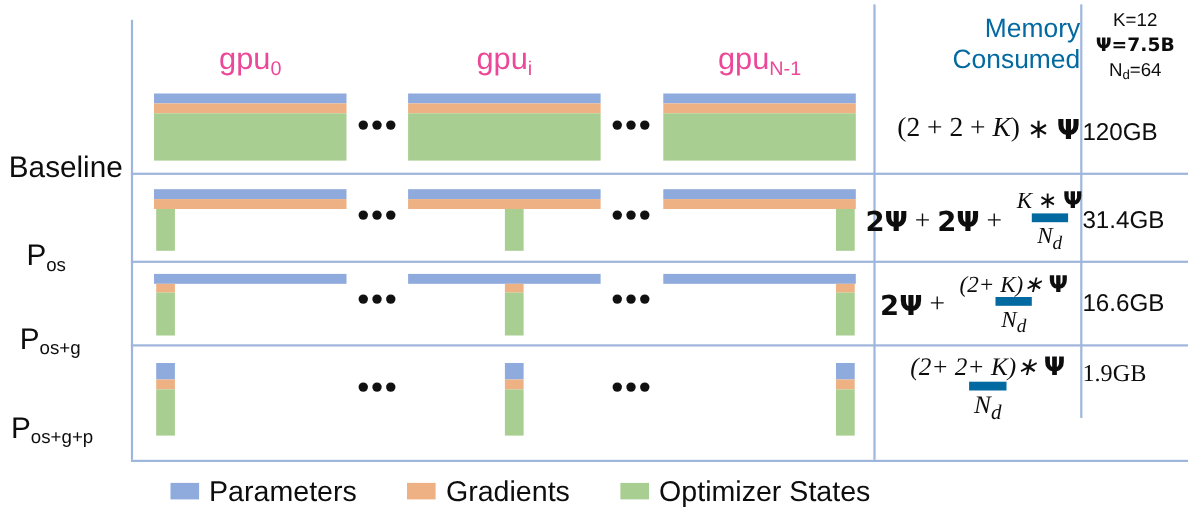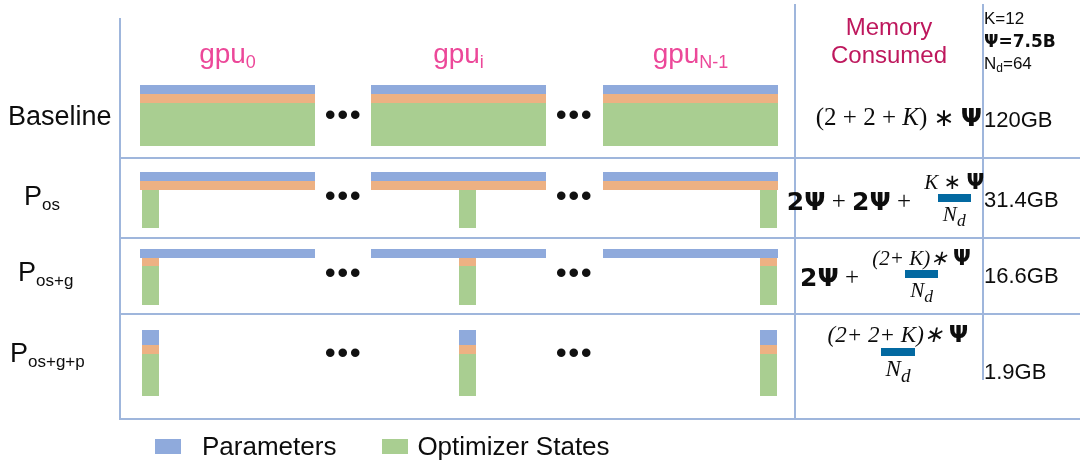--- a/index.html
+++ b/index.html
@@ -16,20 +16,21 @@
   .hline{position:absolute;height:2px;background:#9FB6DC;left:119px;right:0;}
   .vline{position:absolute;width:2px;background:#9FB6DC;}
 
   
   .rowlabel{
     position:absolute;
     font-size:27px;
     color:#0d0d0d;
     white-space:nowrap;
     line-height:1;
+    margin-top:36px;
   }
   .rowlabel sub{font-size:17px;vertical-align:baseline;position:relative;top:5px;}
 
   .gpuhdr{
     position:absolute;
     font-size:28px;
     color:#ec4899;
     white-space:nowrap;
     text-align:center;
     line-height:1;
@@ -45,27 +46,28 @@
     font-weight:700;
   }
 
   
   .bar{position:absolute;}
   .seg{position:absolute;}
 
   
   .memhdr{
     position:absolute;
-    text-align:center;
+    text-align:right;
     font-size:24px;
     line-height:1.18;
-    color:#be185d;
+    color:#0369a1;
   }
   .paramhdr{
     position:absolute;
+    text-align:center;
     font-size:17px;
     line-height:1.32;
     color:#0d0d0d;
     white-space:nowrap;
   }
   .paramhdr sub{font-size:12px;vertical-align:baseline;position:relative;top:3px;}
   .psi{font-family:"DejaVu Sans",sans-serif;font-weight:bold;}
 
   .formula{
     position:absolute;
@@ -274,26 +276,30 @@
   <div class="formula" style="left:796px;top:334px;width:204px;height:42px;">
     <span class="frac big">
       <span class="num"><span class="it">(2+ 2+ K)∗</span> <span class="psi">Ψ</span></span>
       <span class="den"><span class="it">N</span><sub class="it">d</sub></span>
     </span>
   </div>
 
   <div class="gbval" style="left:984px;top:107px;width:96px;">120GB</div>
   <div class="gbval" style="left:984px;top:187px;width:96px;">31.4GB</div>
   <div class="gbval" style="left:984px;top:263px;width:96px;">16.6GB</div>
-  <div class="gbval" style="left:984px;top:359px;width:96px;">1.9GB</div>
+  <div class="gbval" style="left:984px;top:326px;width:96px;font-family:Liberation Serif, serif;">1.9GB</div>
 
   <div class="legend">
-    <div class="legitem" style="margin-left:36px;gap:12px;">
+    <div class="legitem" style="margin-left:36px;">
       <span class="legswatch" style="background:#8FAADC;"></span>
       <span class="leglabel">Parameters</span>
+    </div>
+    <div class="legitem" style="margin-left:46px;">
+      <span class="legswatch" style="background:#EDB183;"></span>
+      <span class="leglabel">Gradients</span>
     </div>
     <div class="legitem" style="margin-left:46px;">
       <span class="legswatch" style="background:#A9CE91;"></span>
       <span class="leglabel">Optimizer States</span>
     </div>
   </div>
 
 </div>
 
 </body></html>

